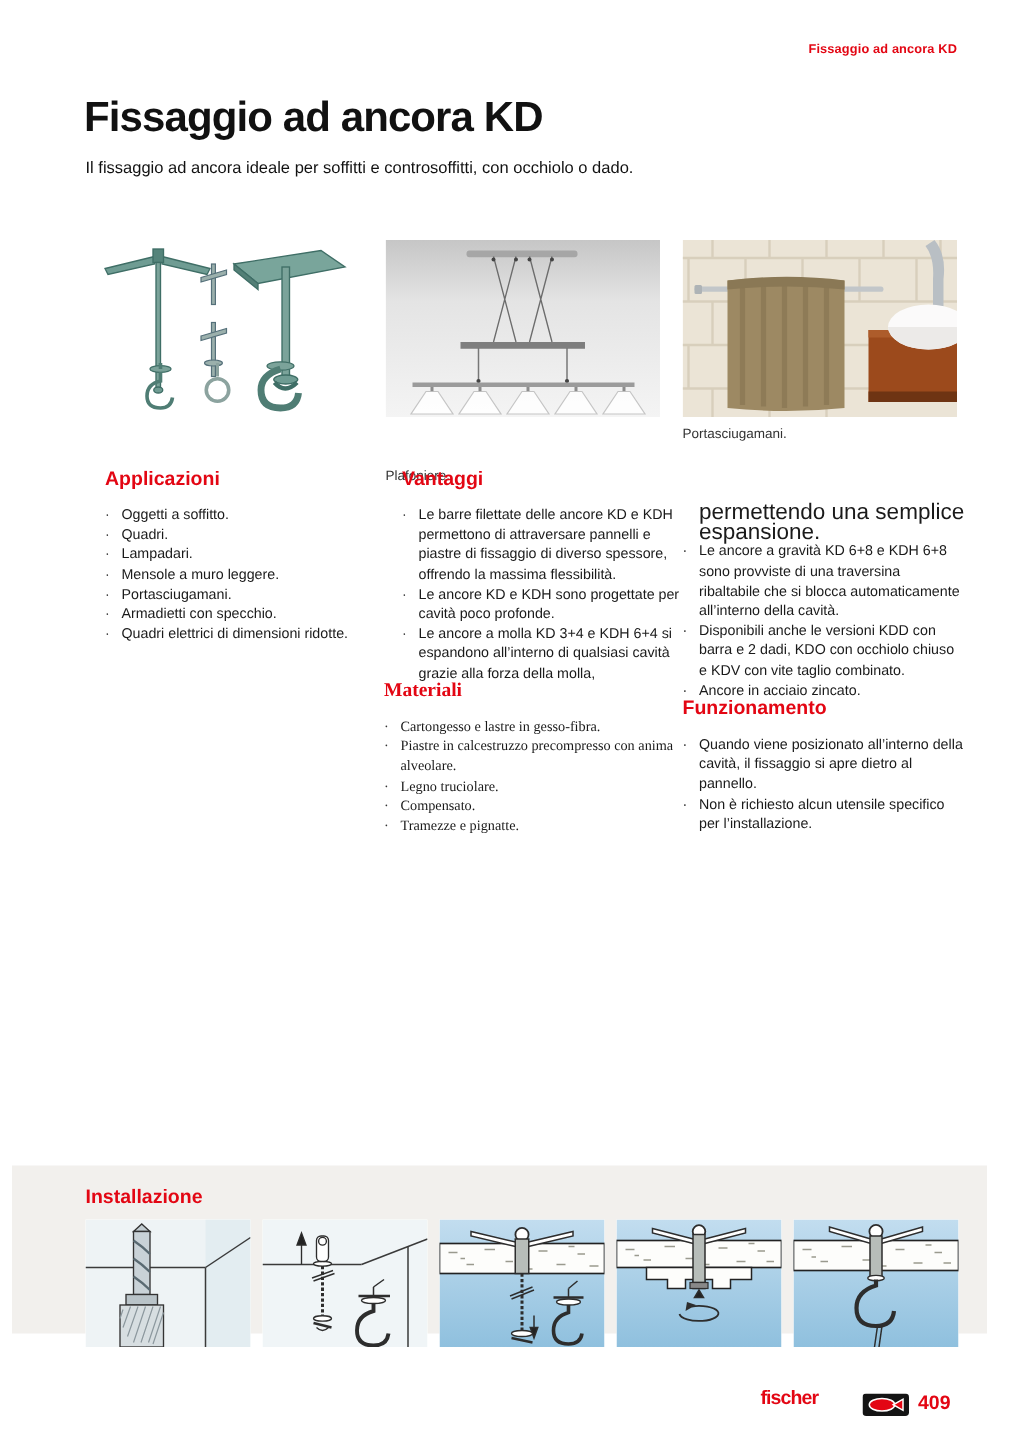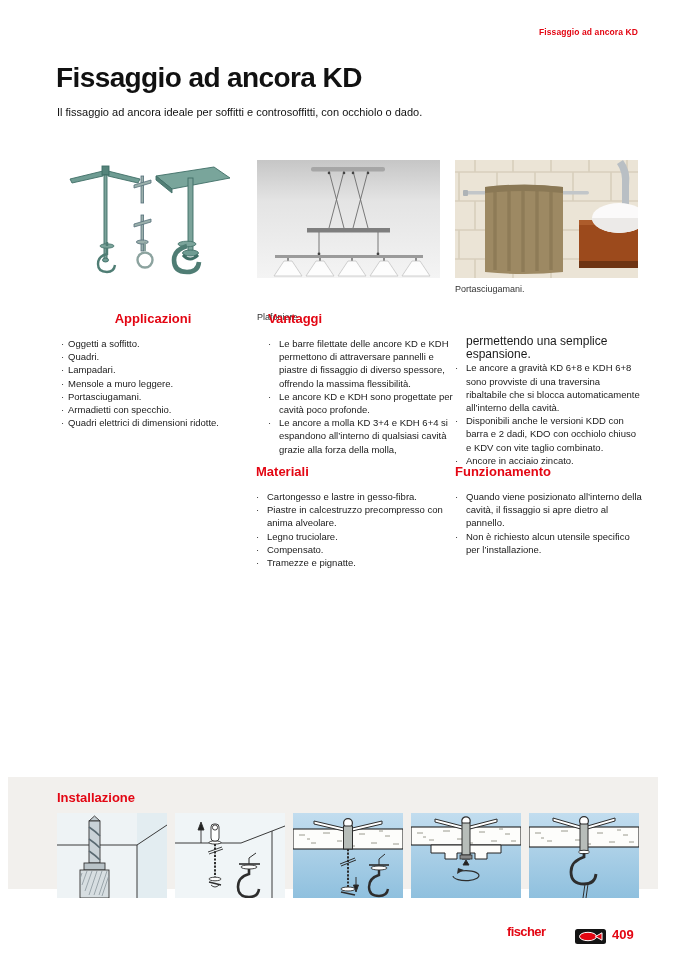--- a/index.html
+++ b/index.html
@@ -20,25 +20,25 @@
   .subtitle{left:57px;top:106px;font-size:11px;color:#111;}
   
   .gimg{top:160px;height:118px;overflow:hidden;}
   .gimg svg{display:block;}
   .caption{top:284px;font-size:9px;color:#333;}
   
   .sec-heading{font-size:13px;font-weight:bold;color:var(--red);margin-bottom:11px;}
   .bullets{font-size:9.5px;line-height:13.2px;}
   .bullet{display:flex;}
   .bullet .marker{width:11px;flex:none;color:#333;}
-  .cont-par{font-size:12px;line-height:13.2px;padding-left:11px;}
-  #sec-applicazioni{left:57px;top:311px;width:192px;text-align:center;}
+  .cont-par{font-size:15px;line-height:13.2px;padding-left:11px;}
+  #sec-applicazioni{left:70px;top:311px;width:192px;}
   #sec-vantaggi{left:256px;top:311px;width:194px;margin-left:12px;}
   #sec-vantaggi-cont{left:455px;top:335px;width:188px;}
-  #sec-materiali{left:256px;top:464px;width:194px;}
+  #sec-materiali{left:256px;top:452px;width:194px;font-family:Liberation Serif, serif;}
   #sec-funzionamento{left:455px;top:464px;width:188px;}
   
   .install-band{left:8px;top:777px;width:650px;height:112px;background:var(--band);}
   .install-heading{left:49px;top:13px;}
   .install-img{top:36px;width:110px;height:85px;background:#fff;}
   .install-img svg{display:block;}
   
   .brand{left:507px;top:924px;font-size:13px;font-weight:bold;color:var(--red);letter-spacing:-.6px;}
   .fishbox{left:575px;top:929px;}
   .pagenum{left:612px;top:927px;font-size:13px;font-weight:bold;color:var(--red);}

